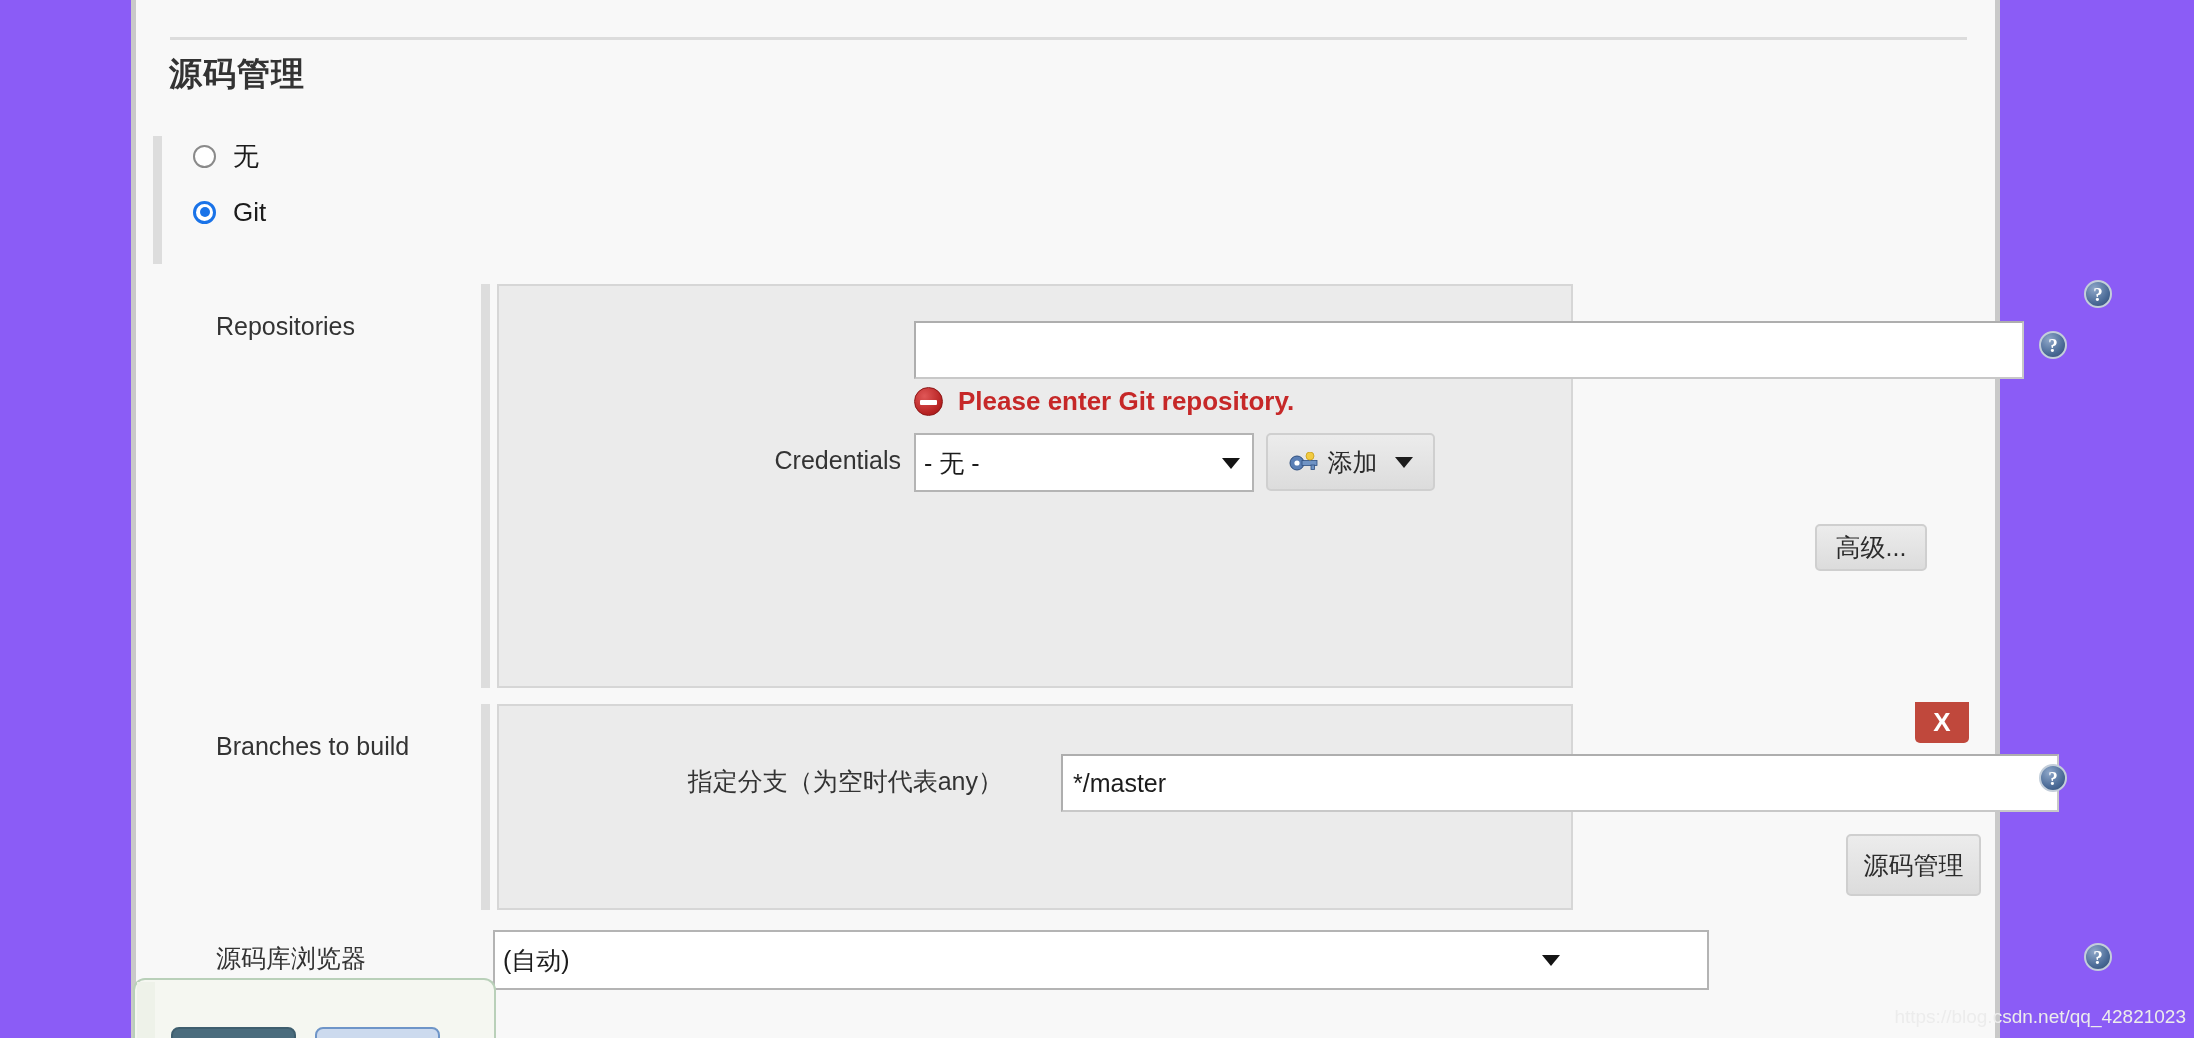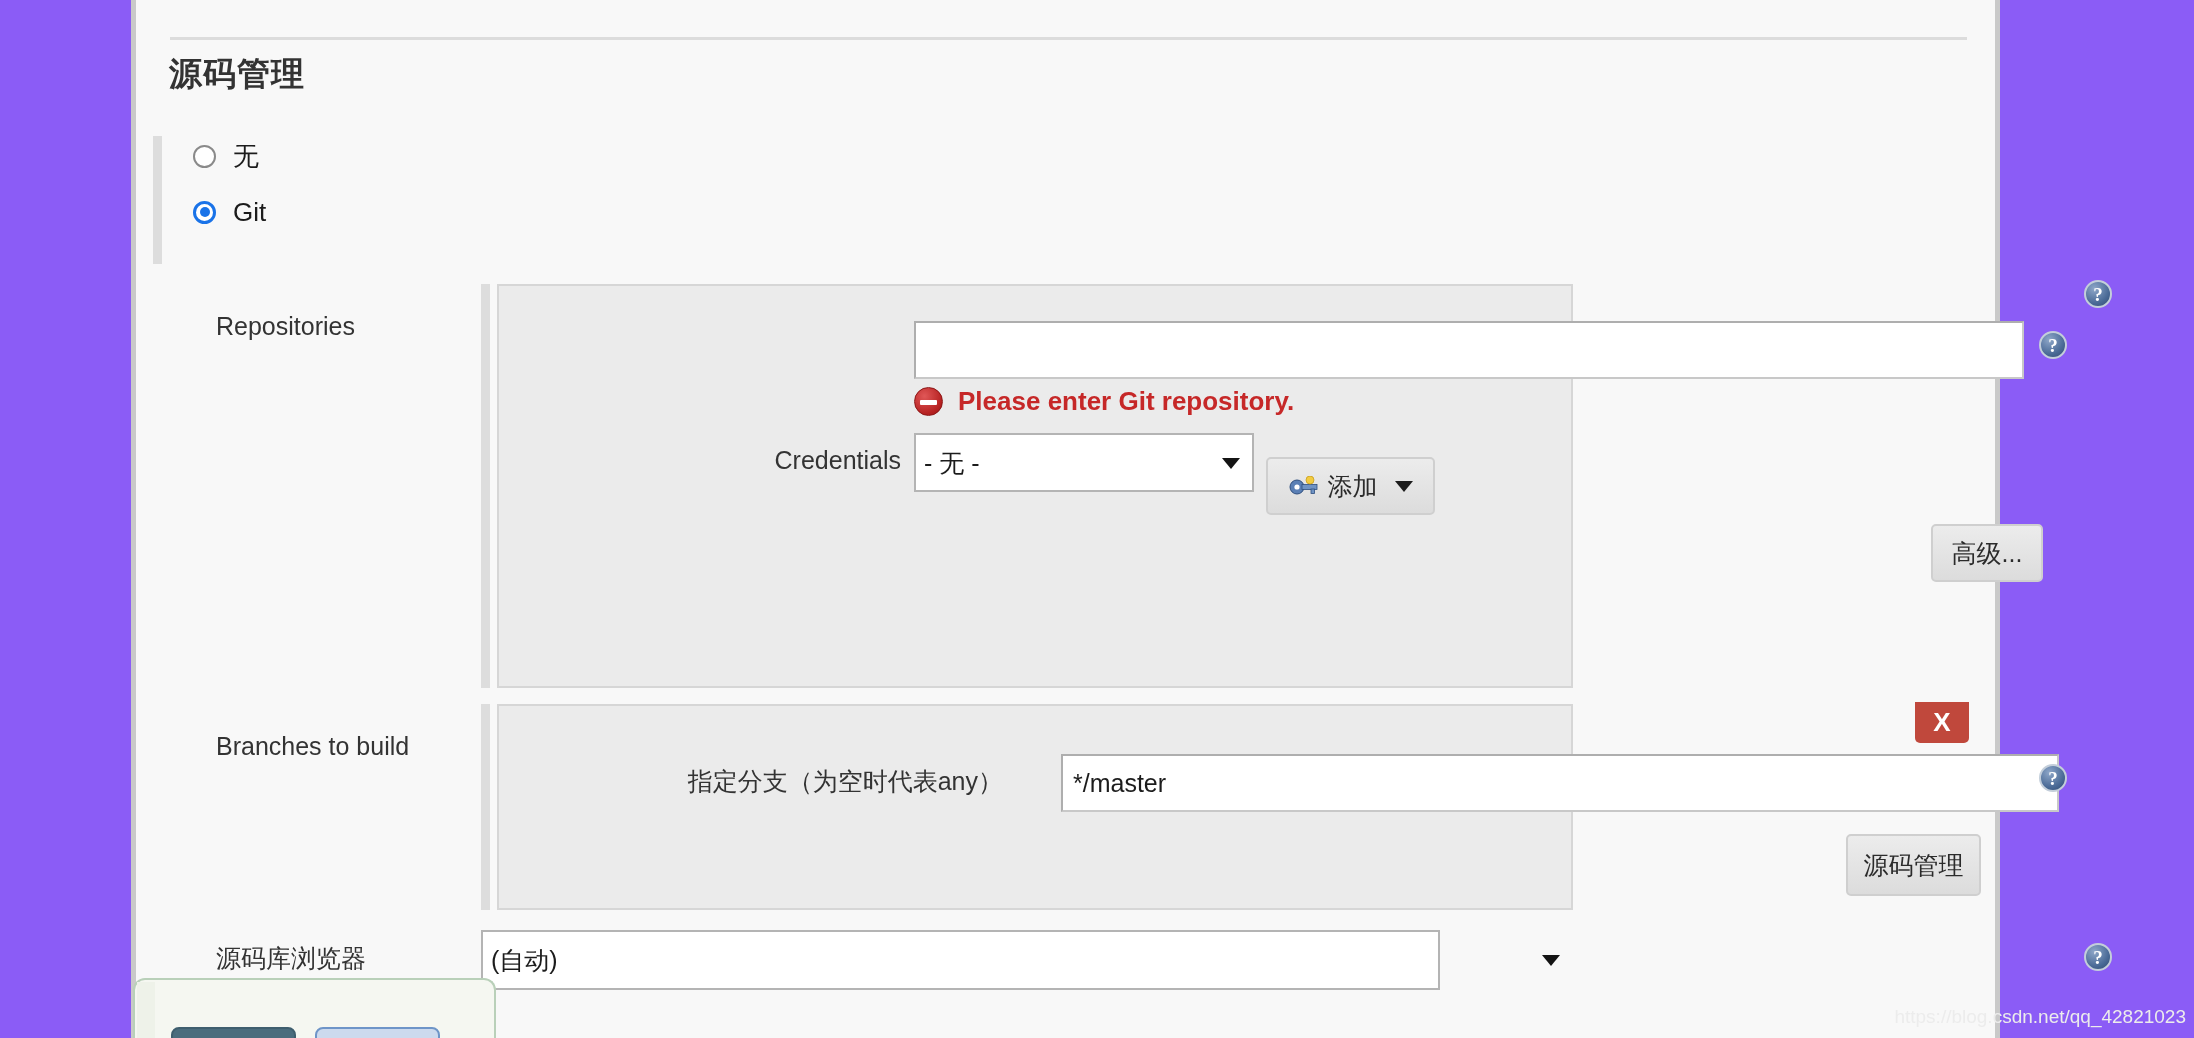--- a/index.html
+++ b/index.html
@@ -359,35 +359,35 @@
 
       <div class="inner-label" style="left:380px; top:164px; width:385px;">Credentials</div>
 
       <div class="select-wrap" style="left:778px; top:151px; width:340px; height:59px;">
         <select class="select-input" style="left:0; top:0; width:340px; height:59px;">
           <option>- 无 -</option>
         </select>
         <span class="select-caret"></span>
       </div>
 
-      <div class="btn" style="left:1130px; top:151px; width:169px; height:58px; padding:0 1px;margin-top:24px;">
+      <div class="btn" style="left:1130px; top:151px; width:169px; height:58px; padding:0 1px;">
         <span class="key-icon">
           <svg width="30" height="22" viewBox="0 0 30 22">
             <circle cx="8" cy="11" r="7" fill="#5a7fb5" stroke="#2f4f7f" stroke-width="1"></circle>
             <circle cx="8" cy="11" r="2.6" fill="#ffffff"></circle>
             <rect x="13" y="8.5" width="15" height="5" fill="#6f93c4" stroke="#2f4f7f" stroke-width="0.8"></rect>
             <rect x="22" y="13" width="3.5" height="4.5" fill="#6f93c4" stroke="#2f4f7f" stroke-width="0.8"></rect>
             <circle cx="21" cy="4" r="4" fill="#f2cb41" stroke="#c9a01e" stroke-width="0.8"></circle>
           </svg>
         </span>
         <span>添加</span>
         <span class="btn-caret"></span>
       </div>
 
-      <div class="btn" style="left:1795px; top:242px; width:112px; height:58px;">高级...</div>
+      <div class="btn" style="left:1679px; top:242px; width:112px; height:47px;">高级...</div>
 
 
       <div class="help-icon" style="left:1948px; top:-2px;">?</div>
     </div>
 
     <div class="form-row" style="left:0; top:702px; width:1859px; height:210px;">
 
       <div class="row-label" style="left:80px; top:30px;">Branches to build</div>
 
       <div class="gutter-bar" style="left:345px; top:2px; height:206px;"></div>
@@ -403,21 +403,21 @@
       <div class="help-icon" style="left:1903px; top:62px;">?</div>
 
       <div class="btn" style="left:1710px; top:132px; width:135px; height:62px;">源码管理</div>
     </div>
 
     <div class="form-row" style="left:0; top:928px; width:1859px; height:70px;">
 
       <div class="row-label" style="left:80px; top:14px;">源码库浏览器</div>
 
       <div class="select-wrap" style="left:345px; top:2px; width:1093px; height:60px;">
-        <select class="select-input" style="left:0; top:0; width:959px; height:60px;">
+        <select class="select-input" style="left:12px; top:0; width:1216px; height:60px;">
           <option>(自动)</option>
         </select>
         <span class="select-caret"></span>
       </div>
 
       <div class="help-icon" style="left:1948px; top:15px;">?</div>
     </div>
 
   </div>
 

